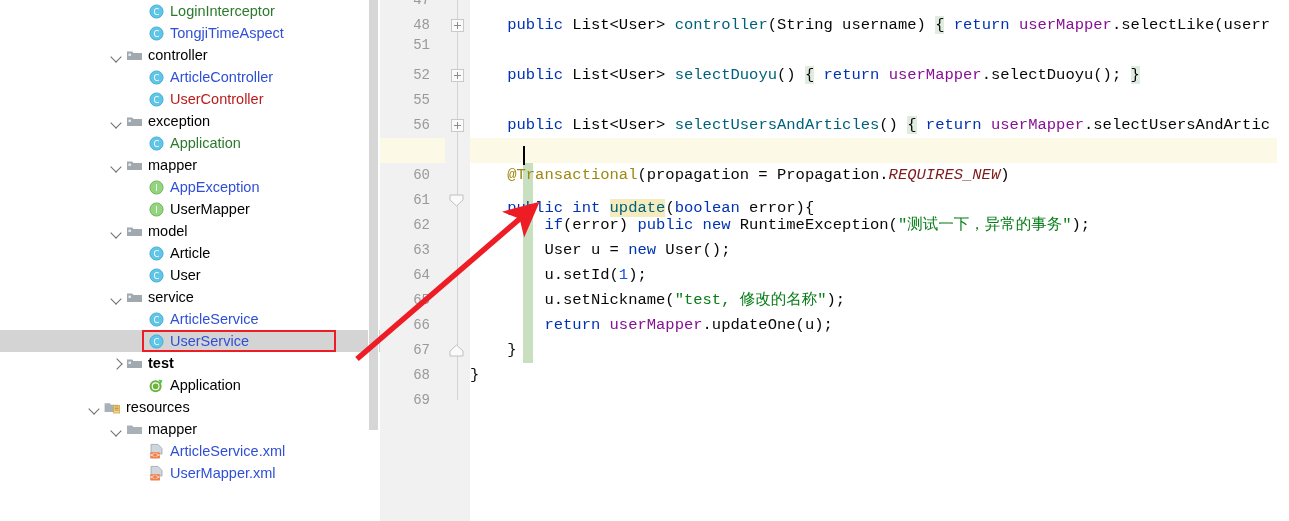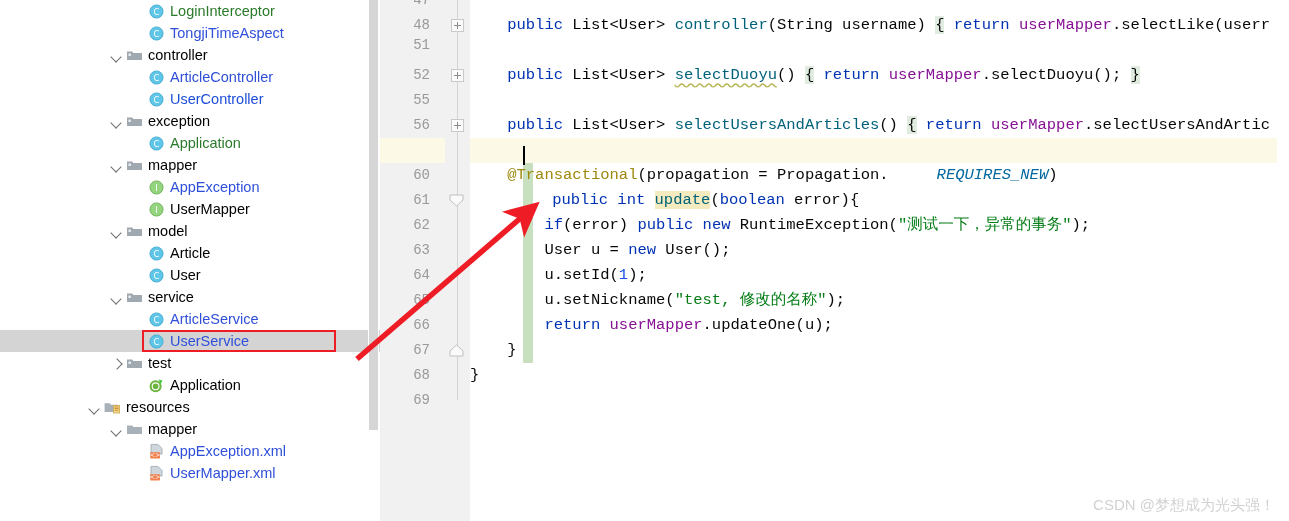--- a/index.html
+++ b/index.html
@@ -173,25 +173,24 @@
   }
 
   
   .kw   { color: #0033b3; }
   .type { color: #000000; }
   .meth { color: #00627a; }
   .field{ color: #871094; }
   .str  { color: #067d17; }
   .num  { color: #1750eb; }
   .anno { color: #9e880d; }
-  .stat { color: #0369a1; font-style: italic; margin-left: 48px; }
+  .stat { color: #7f1d1d; font-style: italic; }
   .brace-hl { background: #e0ece0; }
   .ident-hl { background: #f6ebbe; }
   .squiggle {
-    text-decoration: underline;
     text-decoration-style: wavy;
     text-decoration-color: #b8b85a;
     text-underline-offset: 3px;
     margin-top: 23px;
   }
 
   
   .scroll-track {
     position: absolute;
     background: #f5f5f5;
@@ -263,21 +262,21 @@
             </svg></span>
           <span class="label" style="color: rgb(47, 79, 216);">ArticleController</span>
         </div>
         <div class="tree-row" style="position: absolute; left: 0px; right: 0px; top: 88px;">
           <span style="display: inline-block; width: 132px; flex: 0 0 132px;"></span>
           <span class="chev "></span>
           <span class="ico ico-java-class-icon"><svg width="17" height="17" viewBox="0 0 17 17">
               <circle cx="8.5" cy="8.5" r="6.6" fill="#5fc6e8" stroke="#3aa6cc" stroke-width="0.8"></circle>
               <text x="8.5" y="12.1" font-size="8.5" font-family="DejaVu Sans, sans-serif" fill="#ffffff" text-anchor="middle">C</text>
             </svg></span>
-          <span class="label" style="color: #1d4ed8;">UserController</span>
+          <span class="label" style="color: #b91c1c;">UserController</span>
         </div>
         <div class="tree-row" style="position: absolute; left: 0px; right: 0px; top: 110px;">
           <span style="display: inline-block; width: 110px; flex: 0 0 110px;"></span>
           <span class="chev down"></span>
           <span class="ico ico-folder-icon"><svg width="17" height="17" viewBox="0 0 17 17">
               <path d="M1 4.5h5.2l1.2 1.4H16V13H1z" fill="#a0a8b0"></path>
               <rect x="2.4" y="6.6" width="2.6" height="2.3" fill="#e8edf2"></rect>
             </svg></span>
           <span class="label" style="color: rgb(0, 0, 0);">exception</span>
         </div>
@@ -365,21 +364,21 @@
         <div class="tree-row selected" style="position: absolute; left: 0px; right: 0px; top: 330px;">
           <span style="display: inline-block; width: 132px; flex: 0 0 132px;"></span>
           <span class="chev "></span>
           <span class="ico ico-java-class-icon"><svg width="17" height="17" viewBox="0 0 17 17">
               <circle cx="8.5" cy="8.5" r="6.6" fill="#5fc6e8" stroke="#3aa6cc" stroke-width="0.8"></circle>
               <text x="8.5" y="12.1" font-size="8.5" font-family="DejaVu Sans, sans-serif" fill="#ffffff" text-anchor="middle">C</text>
             </svg></span>
           <span class="label" style="color: rgb(47, 79, 216);">UserService</span>
         </div>
         <div class="sel-box" style="top: 330px;"></div>
-        <div class="tree-row" style="position: absolute; left: 0px; right: 0px; top: 352px;">
+        <div class="tree-row" style="position: absolute; left: 0px; right: 0px; top: 352px; font-weight: bold;">
           <span style="display: inline-block; width: 110px; flex: 0 0 110px;"></span>
           <span class="chev right"></span>
           <span class="ico ico-folder-icon"><svg width="17" height="17" viewBox="0 0 17 17">
               <path d="M1 4.5h5.2l1.2 1.4H16V13H1z" fill="#a0a8b0"></path>
               <rect x="2.4" y="6.6" width="2.6" height="2.3" fill="#e8edf2"></rect>
             </svg></span>
           <span class="label" style="color: rgb(0, 0, 0);">test</span>
         </div>
         <div class="tree-row" style="position: absolute; left: 0px; right: 0px; top: 374px;">
           <span style="display: inline-block; width: 132px; flex: 0 0 132px;"></span>
@@ -410,21 +409,21 @@
           <span class="label" style="color: rgb(0, 0, 0);">mapper</span>
         </div>
         <div class="tree-row" style="position: absolute; left: 0px; right: 0px; top: 440px;">
           <span style="display: inline-block; width: 132px; flex: 0 0 132px;"></span>
           <span class="chev "></span>
           <span class="ico ico-xml-file-icon"><svg width="17" height="17" viewBox="0 0 17 17">
               <path d="M3 1.4h7l4 4v5.6H3z" fill="#cfd6dc" stroke="#9aa4ad" stroke-width="0.8"></path>
               <rect x="2.2" y="9.2" width="9.8" height="6.4" rx="0.8" fill="#f0804e"></rect>
               <text x="7.1" y="14.2" font-size="6.4" font-family="DejaVu Sans, sans-serif" fill="#ffffff" text-anchor="middle">&lt;&gt;</text>
             </svg></span>
-          <span class="label" style="color: rgb(47, 79, 216);">AppException.xml</span>
+          <span class="label" style="color: rgb(47, 79, 216);">ArticleService.xml</span>
         </div>
         <div class="tree-row" style="position: absolute; left: 0px; right: 0px; top: 462px;">
           <span style="display: inline-block; width: 132px; flex: 0 0 132px;"></span>
           <span class="chev "></span>
           <span class="ico ico-xml-file-icon"><svg width="17" height="17" viewBox="0 0 17 17">
               <path d="M3 1.4h7l4 4v5.6H3z" fill="#cfd6dc" stroke="#9aa4ad" stroke-width="0.8"></path>
               <rect x="2.2" y="9.2" width="9.8" height="6.4" rx="0.8" fill="#f0804e"></rect>
               <text x="7.1" y="14.2" font-size="6.4" font-family="DejaVu Sans, sans-serif" fill="#ffffff" text-anchor="middle">&lt;&gt;</text>
             </svg></span>
           <span class="label" style="color: rgb(47, 79, 216);">UserMapper.xml</span>
@@ -471,21 +470,21 @@
     <div id="code-host">
         <div class="code-line" style="top: -12px;"></div>
         <div class="code-line" style="top: 13px;"><span>    </span><span class="kw">public</span><span> </span><span class="type">List&lt;User&gt;</span><span> </span><span class="meth">controller</span><span>(String username) </span><span class="brace-hl">{</span><span> </span><span class="kw">return</span><span> </span><span class="field">userMapper</span><span>.selectLike(userr</span></div>
         <div class="code-line" style="top: 38px;"></div>
         <div class="code-line" style="top: 63px;"><span>    </span><span class="kw">public</span><span> </span><span class="type">List&lt;User&gt;</span><span> </span><span class="meth squiggle">selectDuoyu</span><span>() </span><span class="brace-hl">{</span><span> </span><span class="kw">return</span><span> </span><span class="field">userMapper</span><span>.selectDuoyu(); </span><span class="brace-hl">}</span></div>
         <div class="code-line" style="top: 88px;"></div>
         <div class="code-line" style="top: 113px;"><span>    </span><span class="kw">public</span><span> </span><span class="type">List&lt;User&gt;</span><span> </span><span class="meth">selectUsersAndArticles</span><span>() </span><span class="brace-hl">{</span><span> </span><span class="kw">return</span><span> </span><span class="field">userMapper</span><span>.selectUsersAndArtic</span></div>
         <div class="current-row-bg" style="top: 138px;"></div>
         <div class="code-line" style="top: 138px;"><span>    </span></div>
         <div class="code-line" style="top: 163px;"><span>    </span><span class="anno">@Transactional</span><span>(propagation = Propagation.</span><span class="stat">REQUIRES_NEW</span><span>)</span></div>
-        <div class="code-line" style="top: 188px; padding-left: 45px;"><span>    </span><span class="kw">public</span><span> </span><span class="kw">int</span><span> </span><span class="meth ident-hl">update</span><span>(</span><span class="kw">boolean</span><span> error){</span></div>
+        <div class="code-line" style="top: 196px;"><span>    </span><span class="kw">public</span><span> </span><span class="kw">int</span><span> </span><span class="meth ident-hl">update</span><span>(</span><span class="kw">boolean</span><span> error){</span></div>
         <div class="code-line" style="top: 213px;"><span>        </span><span class="kw">if</span><span>(error) </span><span class="kw">public</span><span> </span><span class="kw">new</span><span> RuntimeException(</span><span class="str">"测试一下，异常的事务"</span><span>);</span></div>
         <div class="code-line" style="top: 238px;"><span>        User u = </span><span class="kw">new</span><span> User();</span></div>
         <div class="code-line" style="top: 263px;"><span>        u.setId(</span><span class="num">1</span><span>);</span></div>
         <div class="code-line" style="top: 288px;"><span>        u.setNickname(</span><span class="str">"test, 修改的名称"</span><span>);</span></div>
         <div class="code-line" style="top: 313px;"><span>        </span><span class="kw">return</span><span> </span><span class="field">userMapper</span><span>.updateOne(u);</span></div>
         <div class="code-line" style="top: 338px;"><span>    }</span></div>
         <div class="code-line" style="top: 363px;"><span>}</span></div>
         <div class="code-line" style="top: 388px;"></div>
       </div>
     <div class="caret" style="left:143px; top:146px;"></div>
@@ -495,14 +494,13 @@
 
   <svg id="arrow-layer" viewBox="0 0 1289 521" xmlns="http://www.w3.org/2000/svg">
     <defs>
       <marker id="ahead" markerWidth="7" markerHeight="7" refX="2.4" refY="3.1" orient="auto" markerUnits="strokeWidth">
         <path d="M0,0 L6.4,3.1 L0,6.2 L1.6,3.1 z" fill="#ee1c25"></path>
       </marker>
     </defs>
     <line x1="357" y1="359" x2="523" y2="216" stroke="#ee1c25" stroke-width="5.5" marker-end="url(#ahead)"></line>
   </svg>
 
-  <div id="watermark">CSDN @梦想成为光头强！</div>
 </div>
 
 </body></html>

